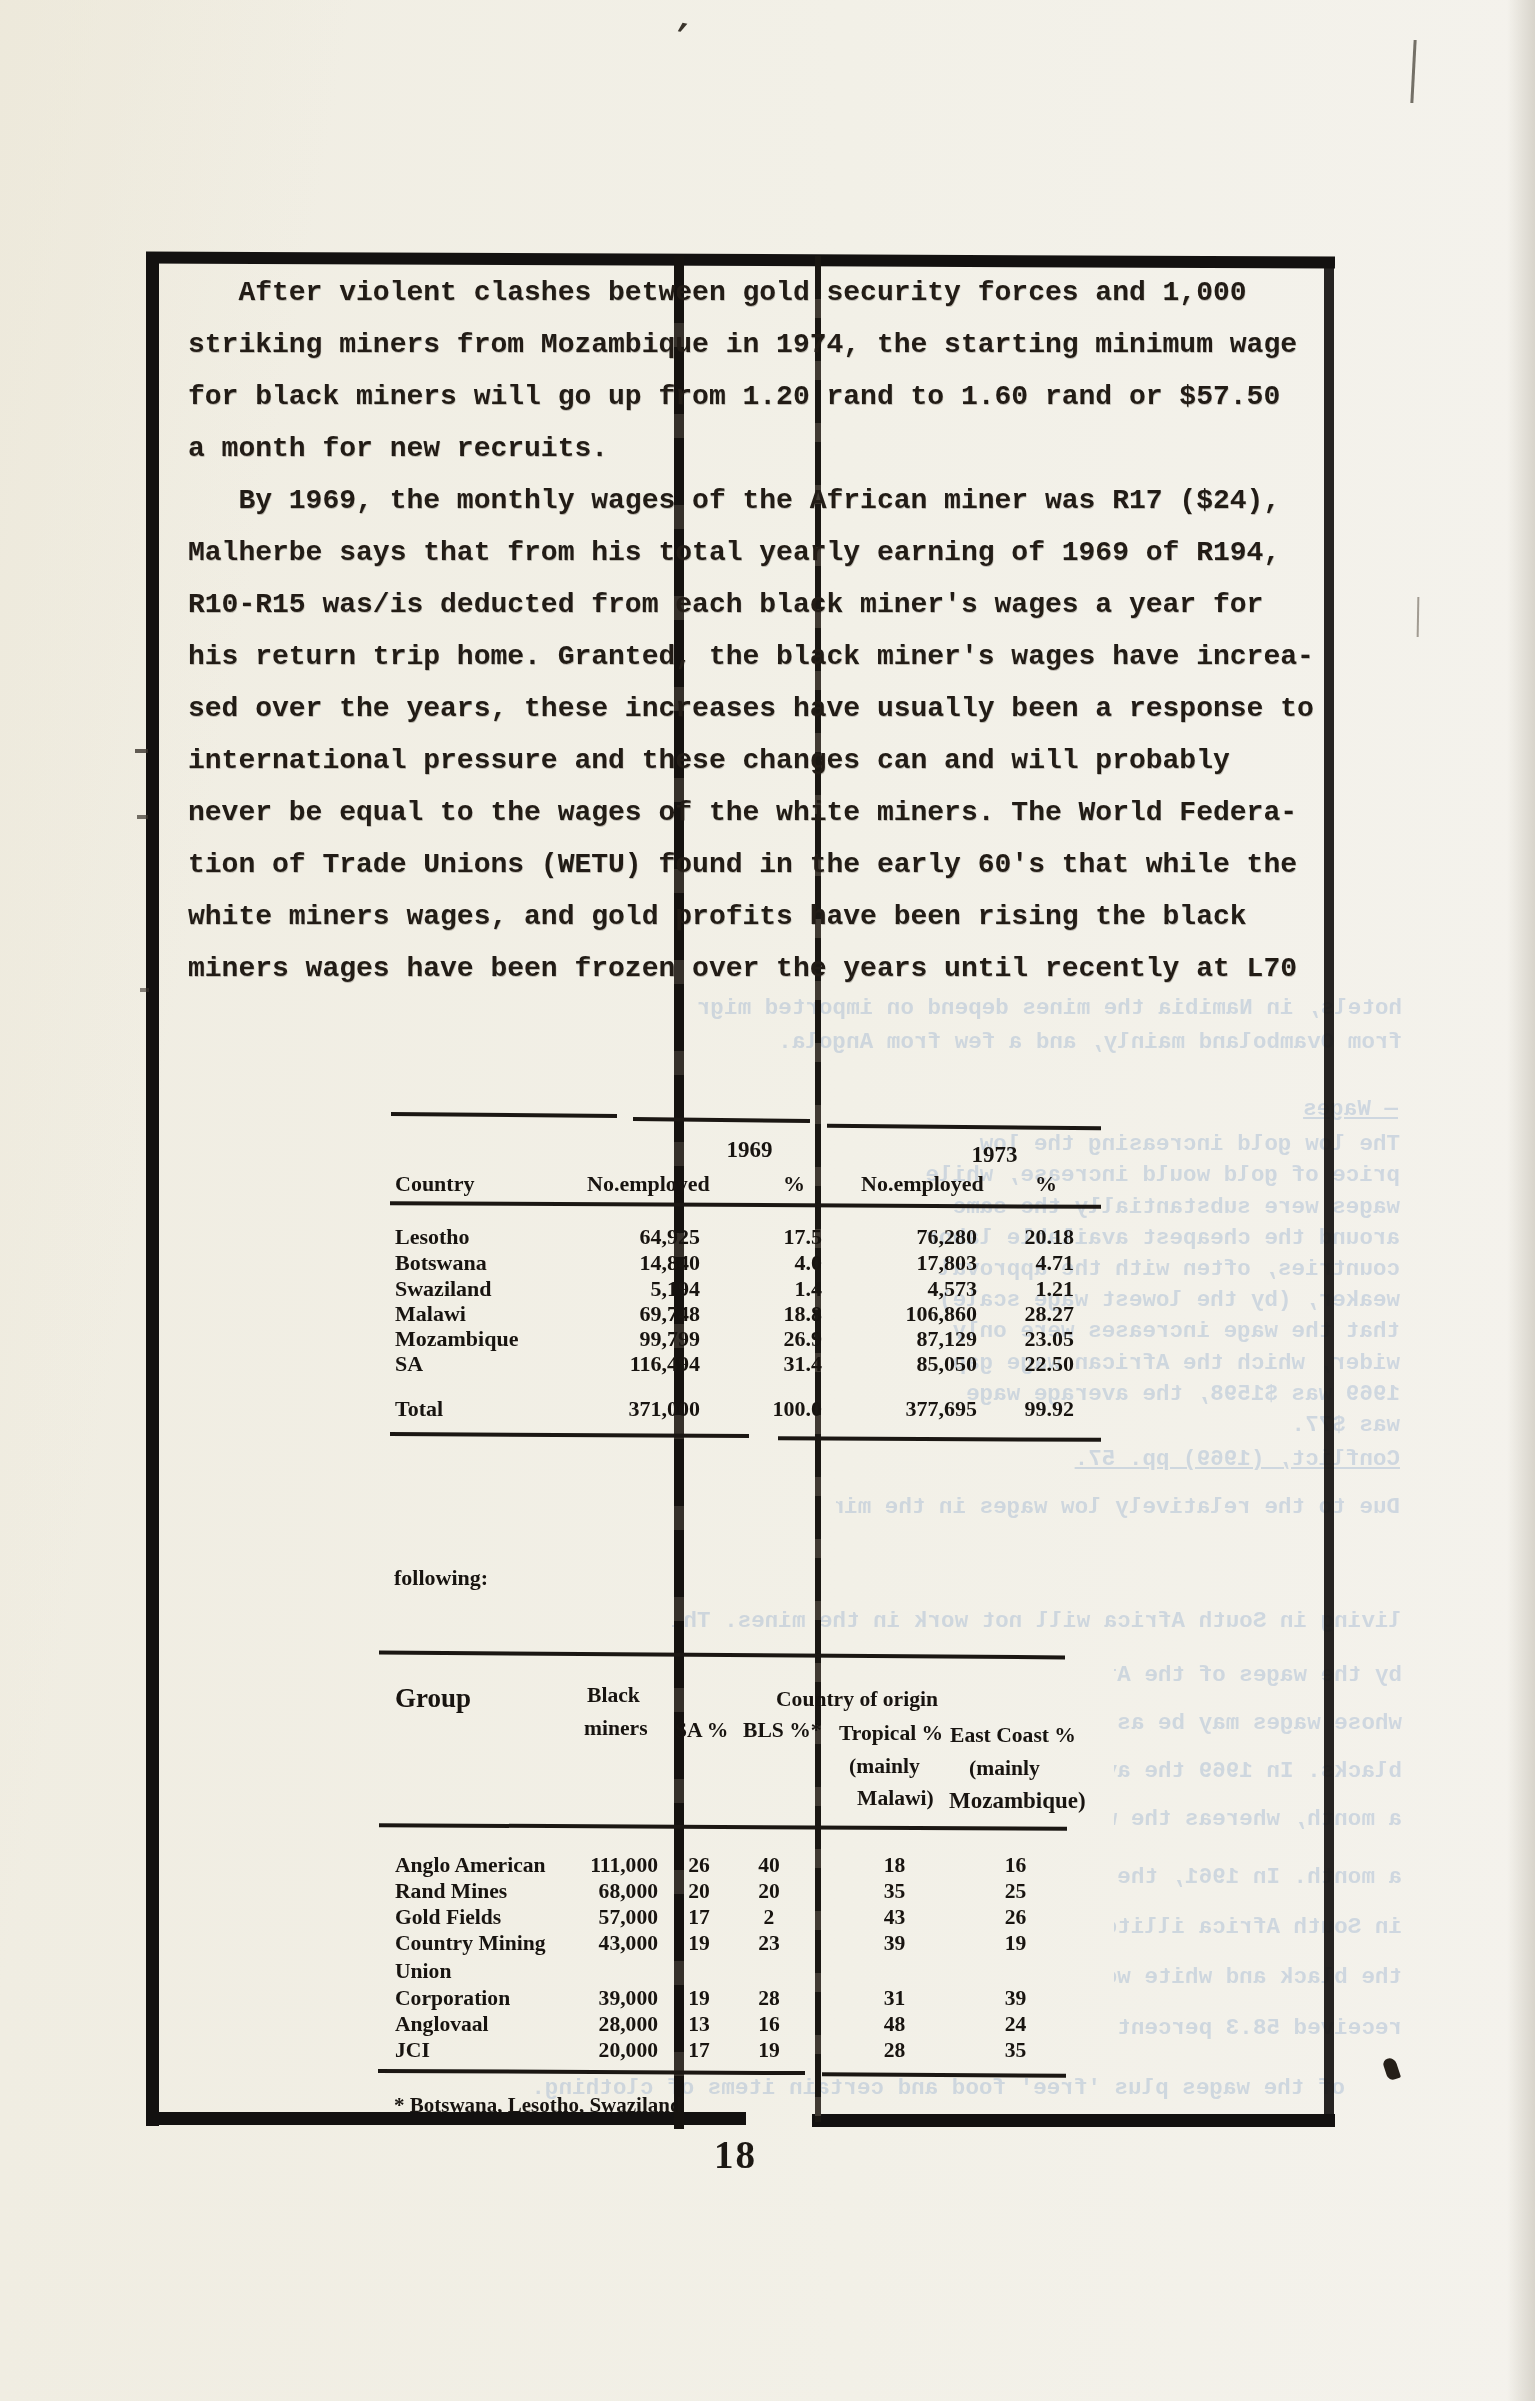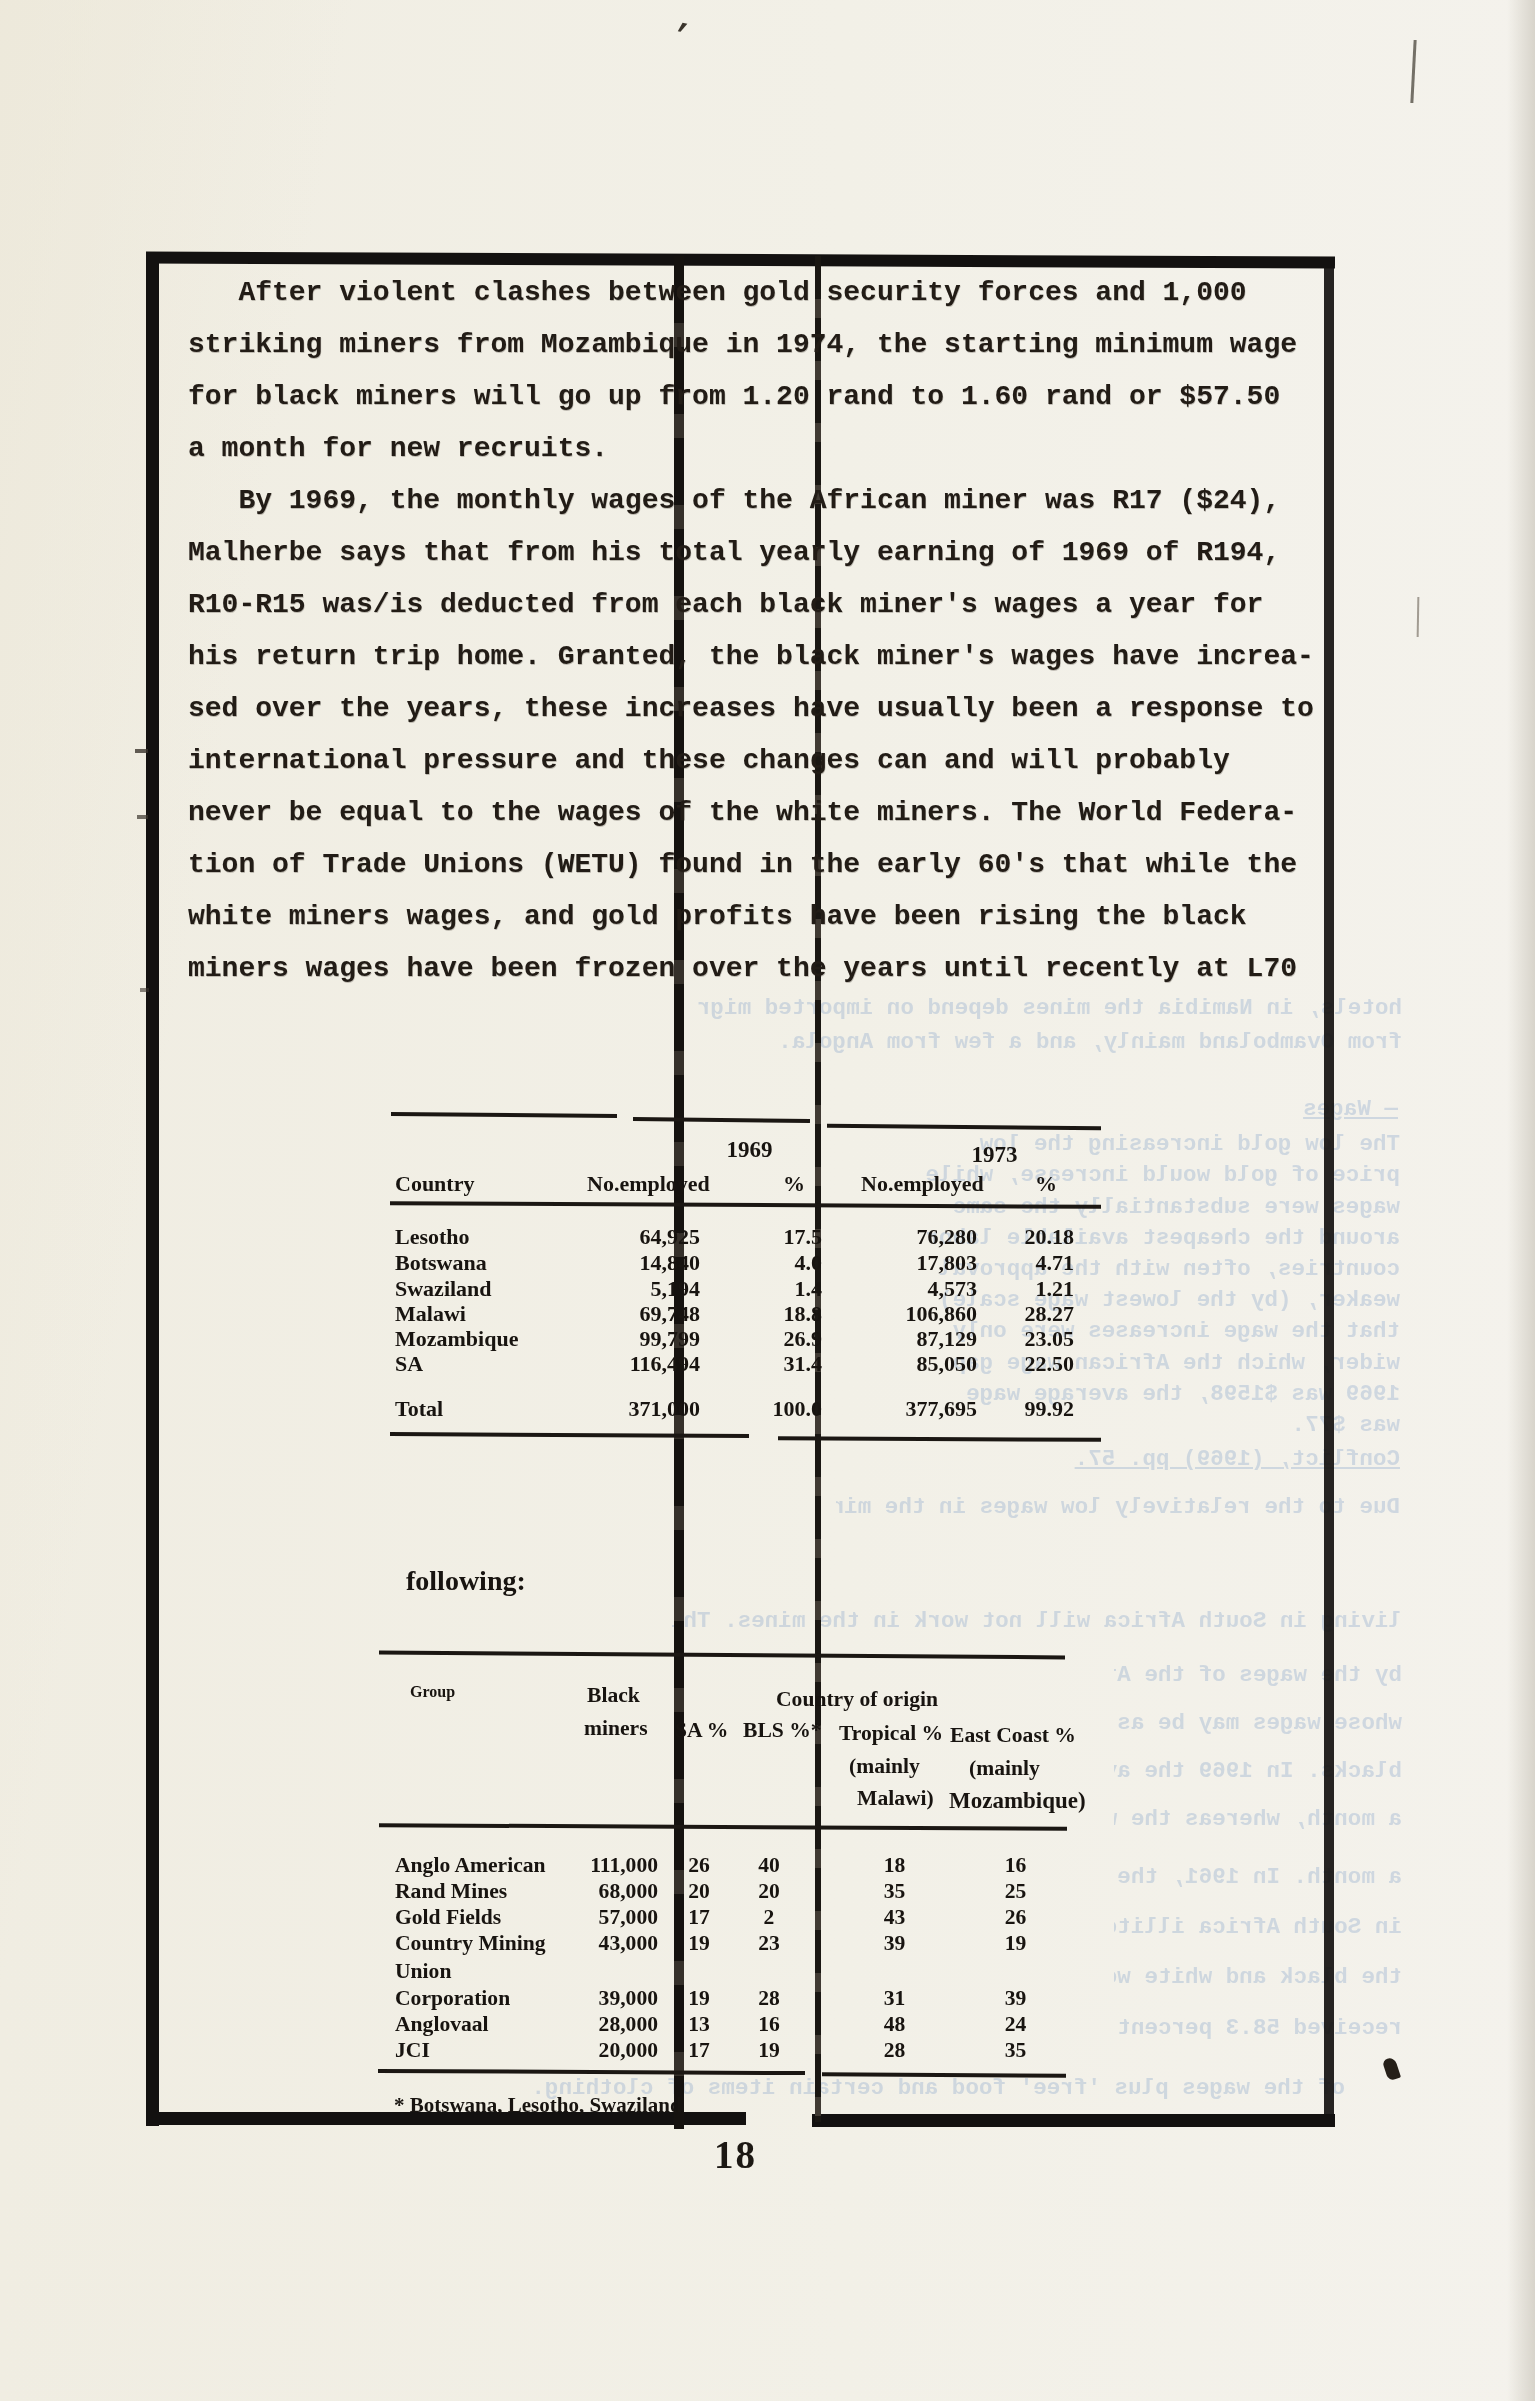--- a/index.html
+++ b/index.html
@@ -188,26 +188,26 @@
       <span class="cell ts num t1-n69">371,000</span>
       <span class="cell ts num t1-p69">100.0</span>
       <span class="cell ts num t1-n73">377,695</span>
       <span class="cell ts num t1-p73">99.92</span>
     </div>
 
     <div class="rule" style="left:390px;top:1433px;width:359px;transform:rotate(0.3deg);"></div>
     <div class="rule" style="left:778px;top:1437px;width:323px;transform:rotate(0.3deg);"></div>
   </div>
 
-  <div class="ts" style="left:394px;top:1565px;font-size:28px;margin-left:12px;">following:</div>
+  <div class="ts" style="left:394px;top:1565px;font-size:22px;">following:</div>
 
   <div>
     <div class="rule" style="left:379px;top:1653px;width:686px;transform:rotate(0.4deg);"></div>
 
-    <div class="ts" style="left:410px;top:1683px;font-size:16px;">Group</div>
+    <div class="ts" style="left:395px;top:1683px;font-size:27px;">Group</div>
     <div class="ts" style="left:587px;top:1683px;font-size:21.6px;">Black</div>
     <div class="ts" style="left:776px;top:1687px;font-size:21.6px;">Country of origin</div>
     <div class="ts" style="left:584px;top:1716px;font-size:21.6px;">miners</div>
     <div class="ts" style="left:675px;top:1718px;font-size:21.6px;">SA %</div>
     <div class="ts" style="left:743px;top:1718px;font-size:21.6px;">BLS %*</div>
     <div class="ts" style="left:839px;top:1721px;font-size:21.6px;">Tropical %</div>
     <div class="ts" style="left:950px;top:1723px;font-size:21.6px;">East Coast %</div>
     <div class="ts" style="left:849px;top:1754px;font-size:21.6px;">(mainly</div>
     <div class="ts" style="left:969px;top:1756px;font-size:21.6px;">(mainly</div>
     <div class="ts" style="left:857px;top:1786px;font-size:21.6px;">Malawi)</div>

